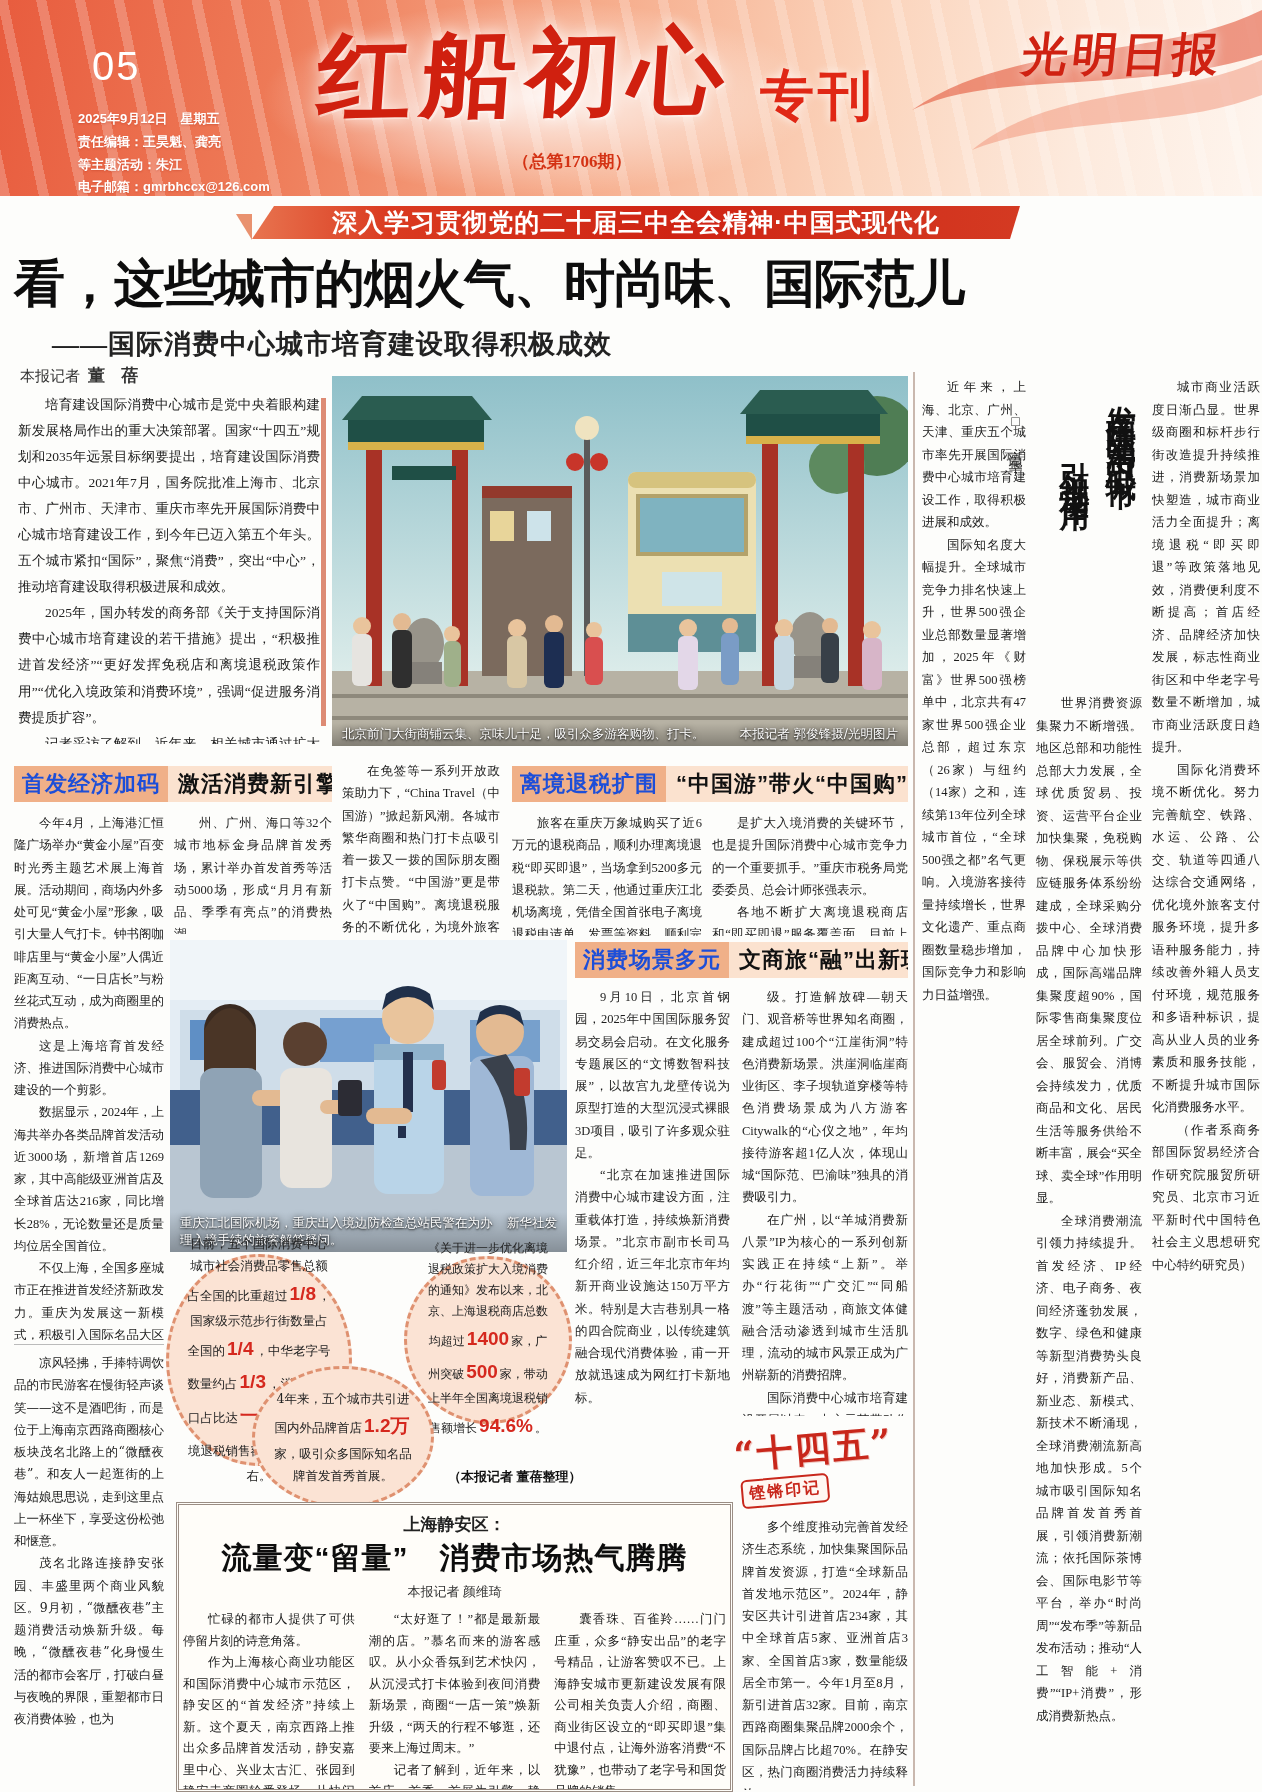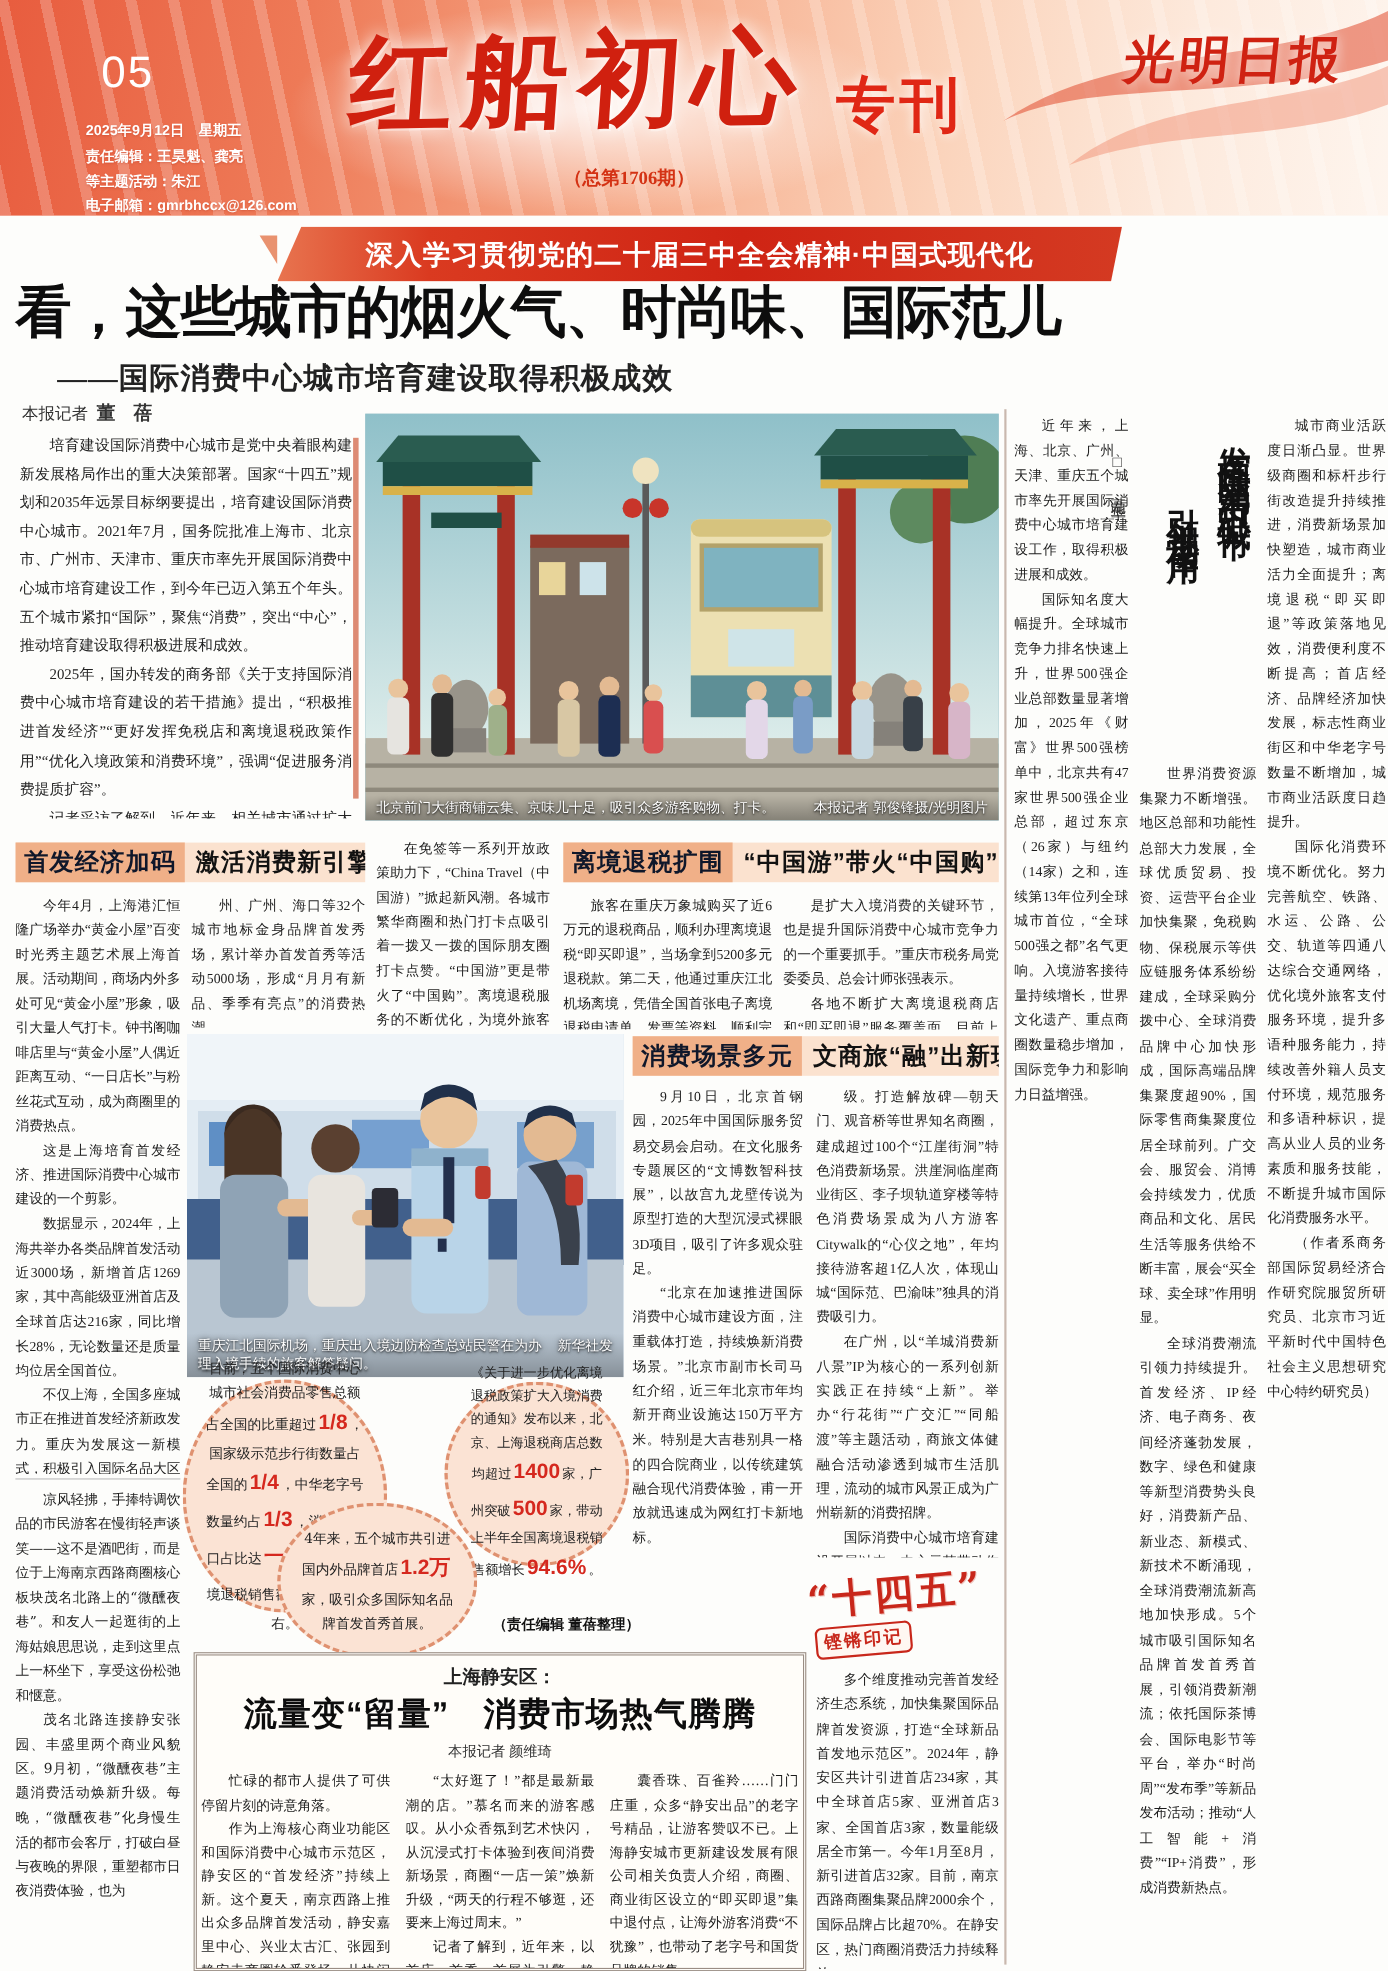--- a/index.html
+++ b/index.html
@@ -36,21 +36,21 @@
     font-weight:900; font-size:54px; color:#e02715; letter-spacing:4px;
     text-shadow:0 0 10px rgba(255,255,255,.9); }
   .issue-no { position:absolute; left:452px; top:150px; width:240px; text-align:center;
     font-size:17px; color:#d43214; font-weight:700; }
   .paper-logo { position:absolute; right:40px; top:24px; font-family:"DejaVu Serif",serif;
     font-weight:900; font-size:46px; color:#cf2212; letter-spacing:4px; transform:skewX(-6deg);
     text-shadow:0 0 12px rgba(255,255,255,.8); }
   .swoosh { position:absolute; right:0; top:0; }
   
   .banner {
-    position:absolute; left:252px; top:206px; width:768px; height:50px;
+    position:absolute; left:252px; top:206px; width:768px; height:33px;
     background:linear-gradient(90deg,#e8744f 0%,#da3a20 18%,#cf2414 55%,#d43a22 100%);
     clip-path:polygon(22px 0, 100% 0, calc(100% - 10px) 100%, 0 100%);
     display:flex; align-items:center; justify-content:center;
     font-family:"Liberation Sans",sans-serif; font-weight:900; font-size:25px; color:#fff; letter-spacing:1px;
   }
   .banner-notch { position:absolute; left:236px; top:214px; width:0; height:0;
     border-left:16px solid transparent; border-top:26px solid #e9926f; }
   
   .headline { position:absolute; left:14px; top:250px; width:960px;
     font-family:"Liberation Sans",sans-serif; font-weight:900; font-size:51px;
@@ -67,21 +67,21 @@
   .photo2 { position:absolute; left:170px; top:940px; width:397px; height:312px; overflow:hidden; background:#dfe9f2; }
   .caption-strip { position:absolute; left:0; bottom:0; width:100%; padding:3px 10px;
     display:flex; justify-content:space-between; gap:12px;
     font-family:"DejaVu Serif",serif; font-size:12.5px; color:#fff;
     text-shadow:0 1px 2px rgba(0,0,0,.9), 0 0 6px rgba(0,0,0,.6);
     background:linear-gradient(180deg, rgba(0,0,0,0) 0%, rgba(0,0,0,.28) 100%); }
   .caption-strip .credit { white-space:nowrap; }
   
   .sec-head { position:absolute; height:36px; background:#fbe2cf; display:flex; align-items:center; gap:10px;
     font-family:"Liberation Sans",sans-serif; font-weight:900; overflow:hidden; }
-  .sec-head .tag { background:#f0b088; color:#0f172a; font-size:22px; padding:4px 8px; letter-spacing:1px; white-space:nowrap; }
+  .sec-head .tag { background:#f0b088; color:#1d4ed8; font-size:22px; padding:4px 8px; letter-spacing:1px; white-space:nowrap; }
   .sec-head .t { color:#111; font-size:22px; letter-spacing:1px; white-space:nowrap; }
   
   .col { position:absolute; overflow:hidden; font-size:12.5px; line-height:1.78; text-align:justify; color:#1c1c1c; }
   .col p { text-indent:2em; }
   .col.kai { font-family:"DejaVu Serif",serif; }
   .hrule { position:absolute; background:#bbb; }
   
   .circle { position:absolute; border:3px dashed #df9170; border-radius:50%;
     background:#fbe3d4; display:flex; align-items:center; justify-content:center; text-align:center;
     font-family:"DejaVu Serif",serif; font-size:13px; line-height:1.75; color:#222; padding:18px; }
@@ -326,21 +326,21 @@
 
   <div class="circle" style="left:166px; top:1254px; width:186px; height:212px; font-size:12.5px;">
       <span>目前，五个国际消费中心城市社会消费品零售总额占全国的比重超过<span class="num">1/8</span>，国家级示范步行街数量占全国的<span class="num">1/4</span>，中华老字号数量约占<span class="num">1/3</span>，消费品进口占比达<span class="num">一半</span>以上，离境退税销售额占<span class="num">七成</span>左右。</span>
     </div>
   <div class="circle" style="left:404px; top:1256px; width:168px; height:168px; font-size:12px;">
       <span>《关于进一步优化离境退税政策扩大入境消费的通知》发布以来，北京、上海退税商店总数均超过<span class="num">1400</span>家，广州突破<span class="num">500</span>家，带动上半年全国离境退税销售额增长<span class="num">94.6%</span>。</span>
     </div>
   <div class="circle" style="left:252px; top:1366px; width:182px; height:142px; font-size:12.5px;">
       <span>4年来，五个城市共引进国内外品牌首店<span class="num">1.2万</span>家，吸引众多国际知名品牌首发首秀首展。</span>
     </div>
-  <div class="circle-note" style="left:448px; top:1468px;">（责任编辑 董蓓整理）</div>
+  <div class="circle-note" style="left:448px; top:1468px;">（本报记者 董蓓整理）</div>
 
   <div class="badge">
     <span class="q">“十四五”</span>
     <span class="tag2">铿锵印记</span>
   </div>
 
   <div class="col kai" style="left:14px; top:1352px; width:150px; height:438px;">
       <p>凉风轻拂，手捧特调饮品的市民游客在慢街轻声谈笑——这不是酒吧街，而是位于上海南京西路商圈核心板块茂名北路上的“微醺夜巷”。和友人一起逛街的上海姑娘思思说，走到这里点上一杯坐下，享受这份松弛和惬意。</p>
       <p>茂名北路连接静安张园、丰盛里两个商业风貌区。9月初，“微醺夜巷”主题消费活动焕新升级。每晚，“微醺夜巷”化身慢生活的都市会客厅，打破白昼与夜晚的界限，重塑都市日夜消费体验，也为</p>
     </div>

